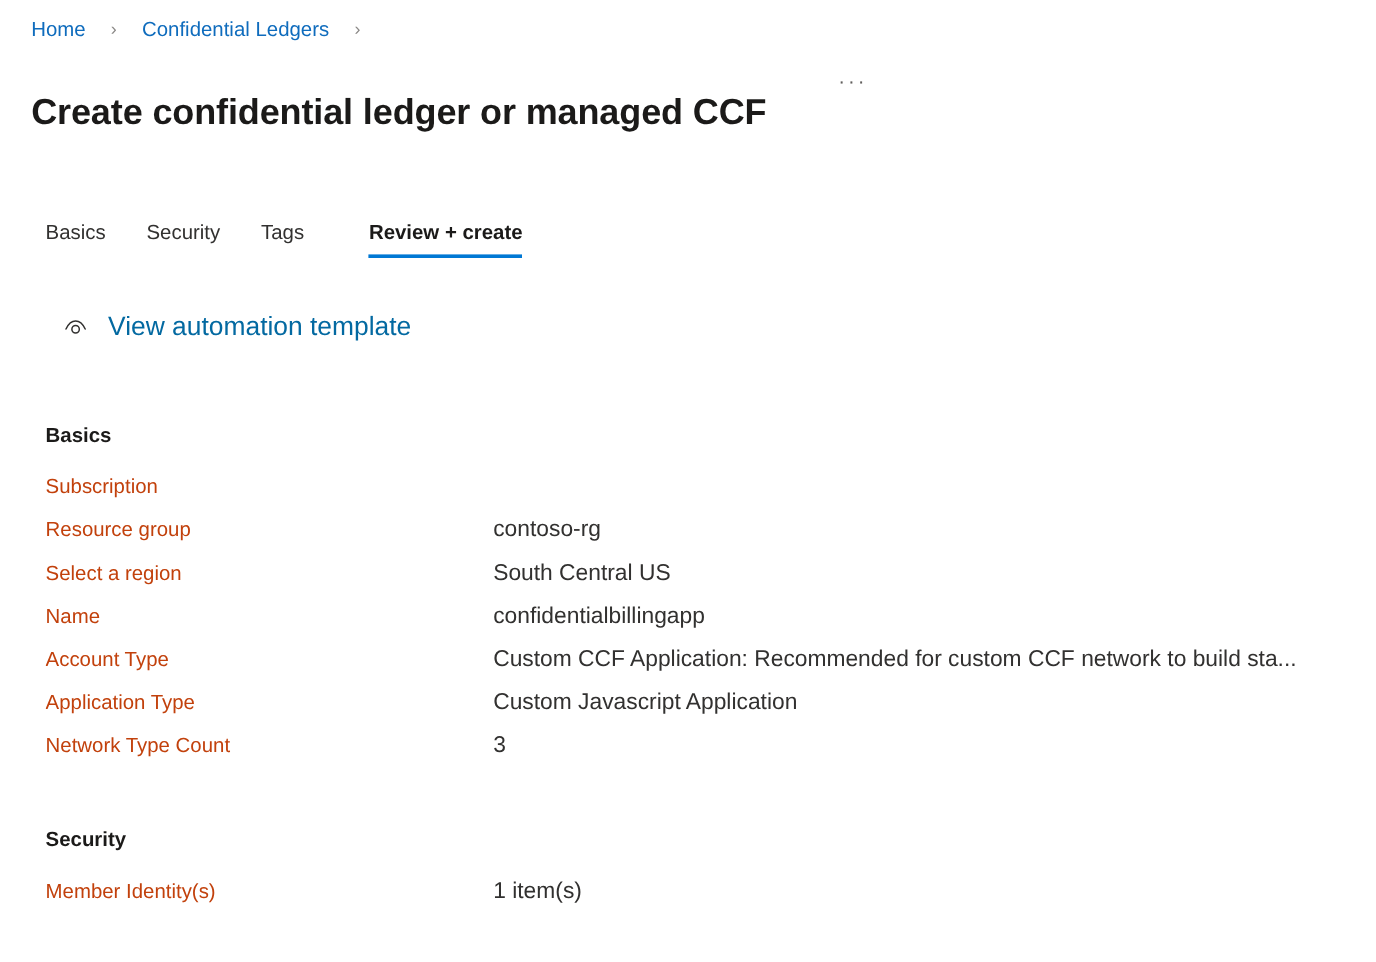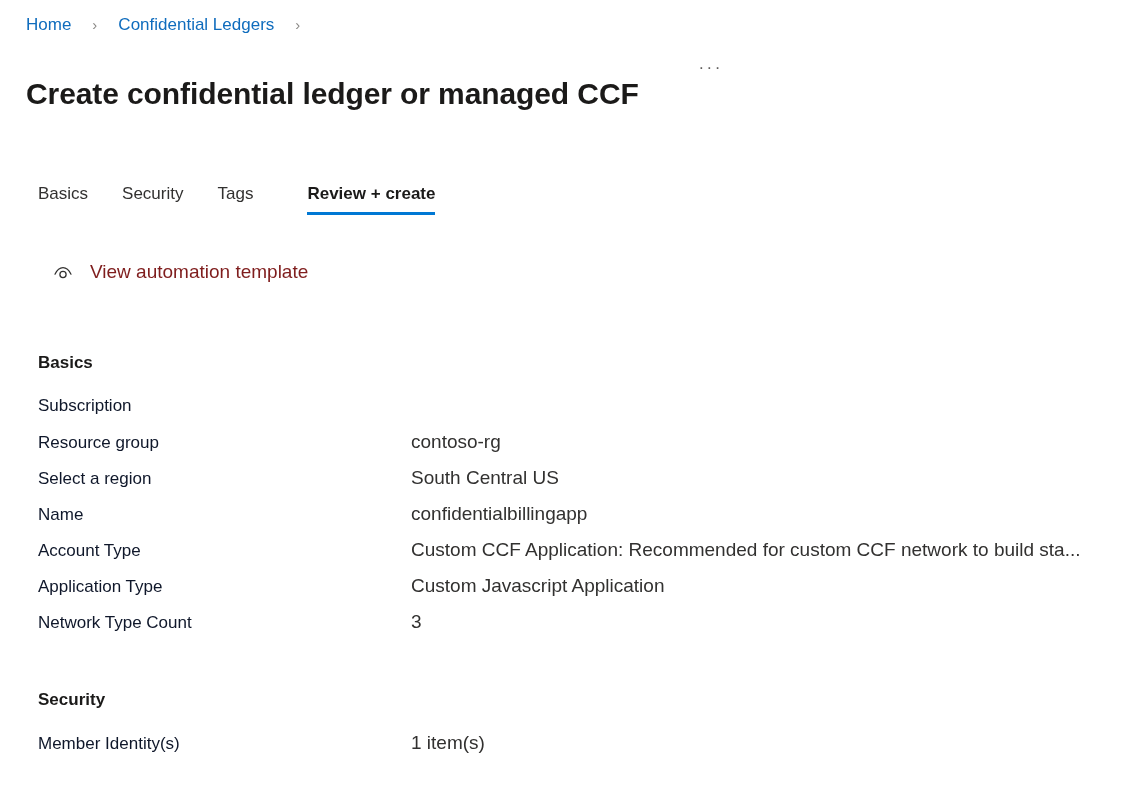--- a/index.html
+++ b/index.html
@@ -128,22 +128,22 @@
   }
   .eye-icon {
     width: 22px;
     height: 22px;
     display: block;
     flex: 0 0 auto;
     color: #323130;
   }
   .cmd-label {
     margin-left: 16px;
-    font-size: 19px;
-    color: #7f1d1d;
+    font-size: 22px;
+    color: #0369a1;
     line-height: 22px;
     white-space: nowrap;
   }
 
   
   .summary {
     position: absolute;
     left: 38px;
     top: 352px;
     width: 1060px;
@@ -159,21 +159,21 @@
   }
   .kv-row {
     display: flex;
     align-items: baseline;
     height: 36px;
   }
   .kv-key {
     width: 373px;
     flex: 0 0 373px;
     font-size: 17px;
-    color: #0f172a;
+    color: #c2410c;
     line-height: 22px;
     white-space: nowrap;
     overflow: hidden;
   }
   .kv-val {
     flex: 1 1 auto;
     font-size: 19px;
     color: #323130;
     line-height: 22px;
     white-space: nowrap;

